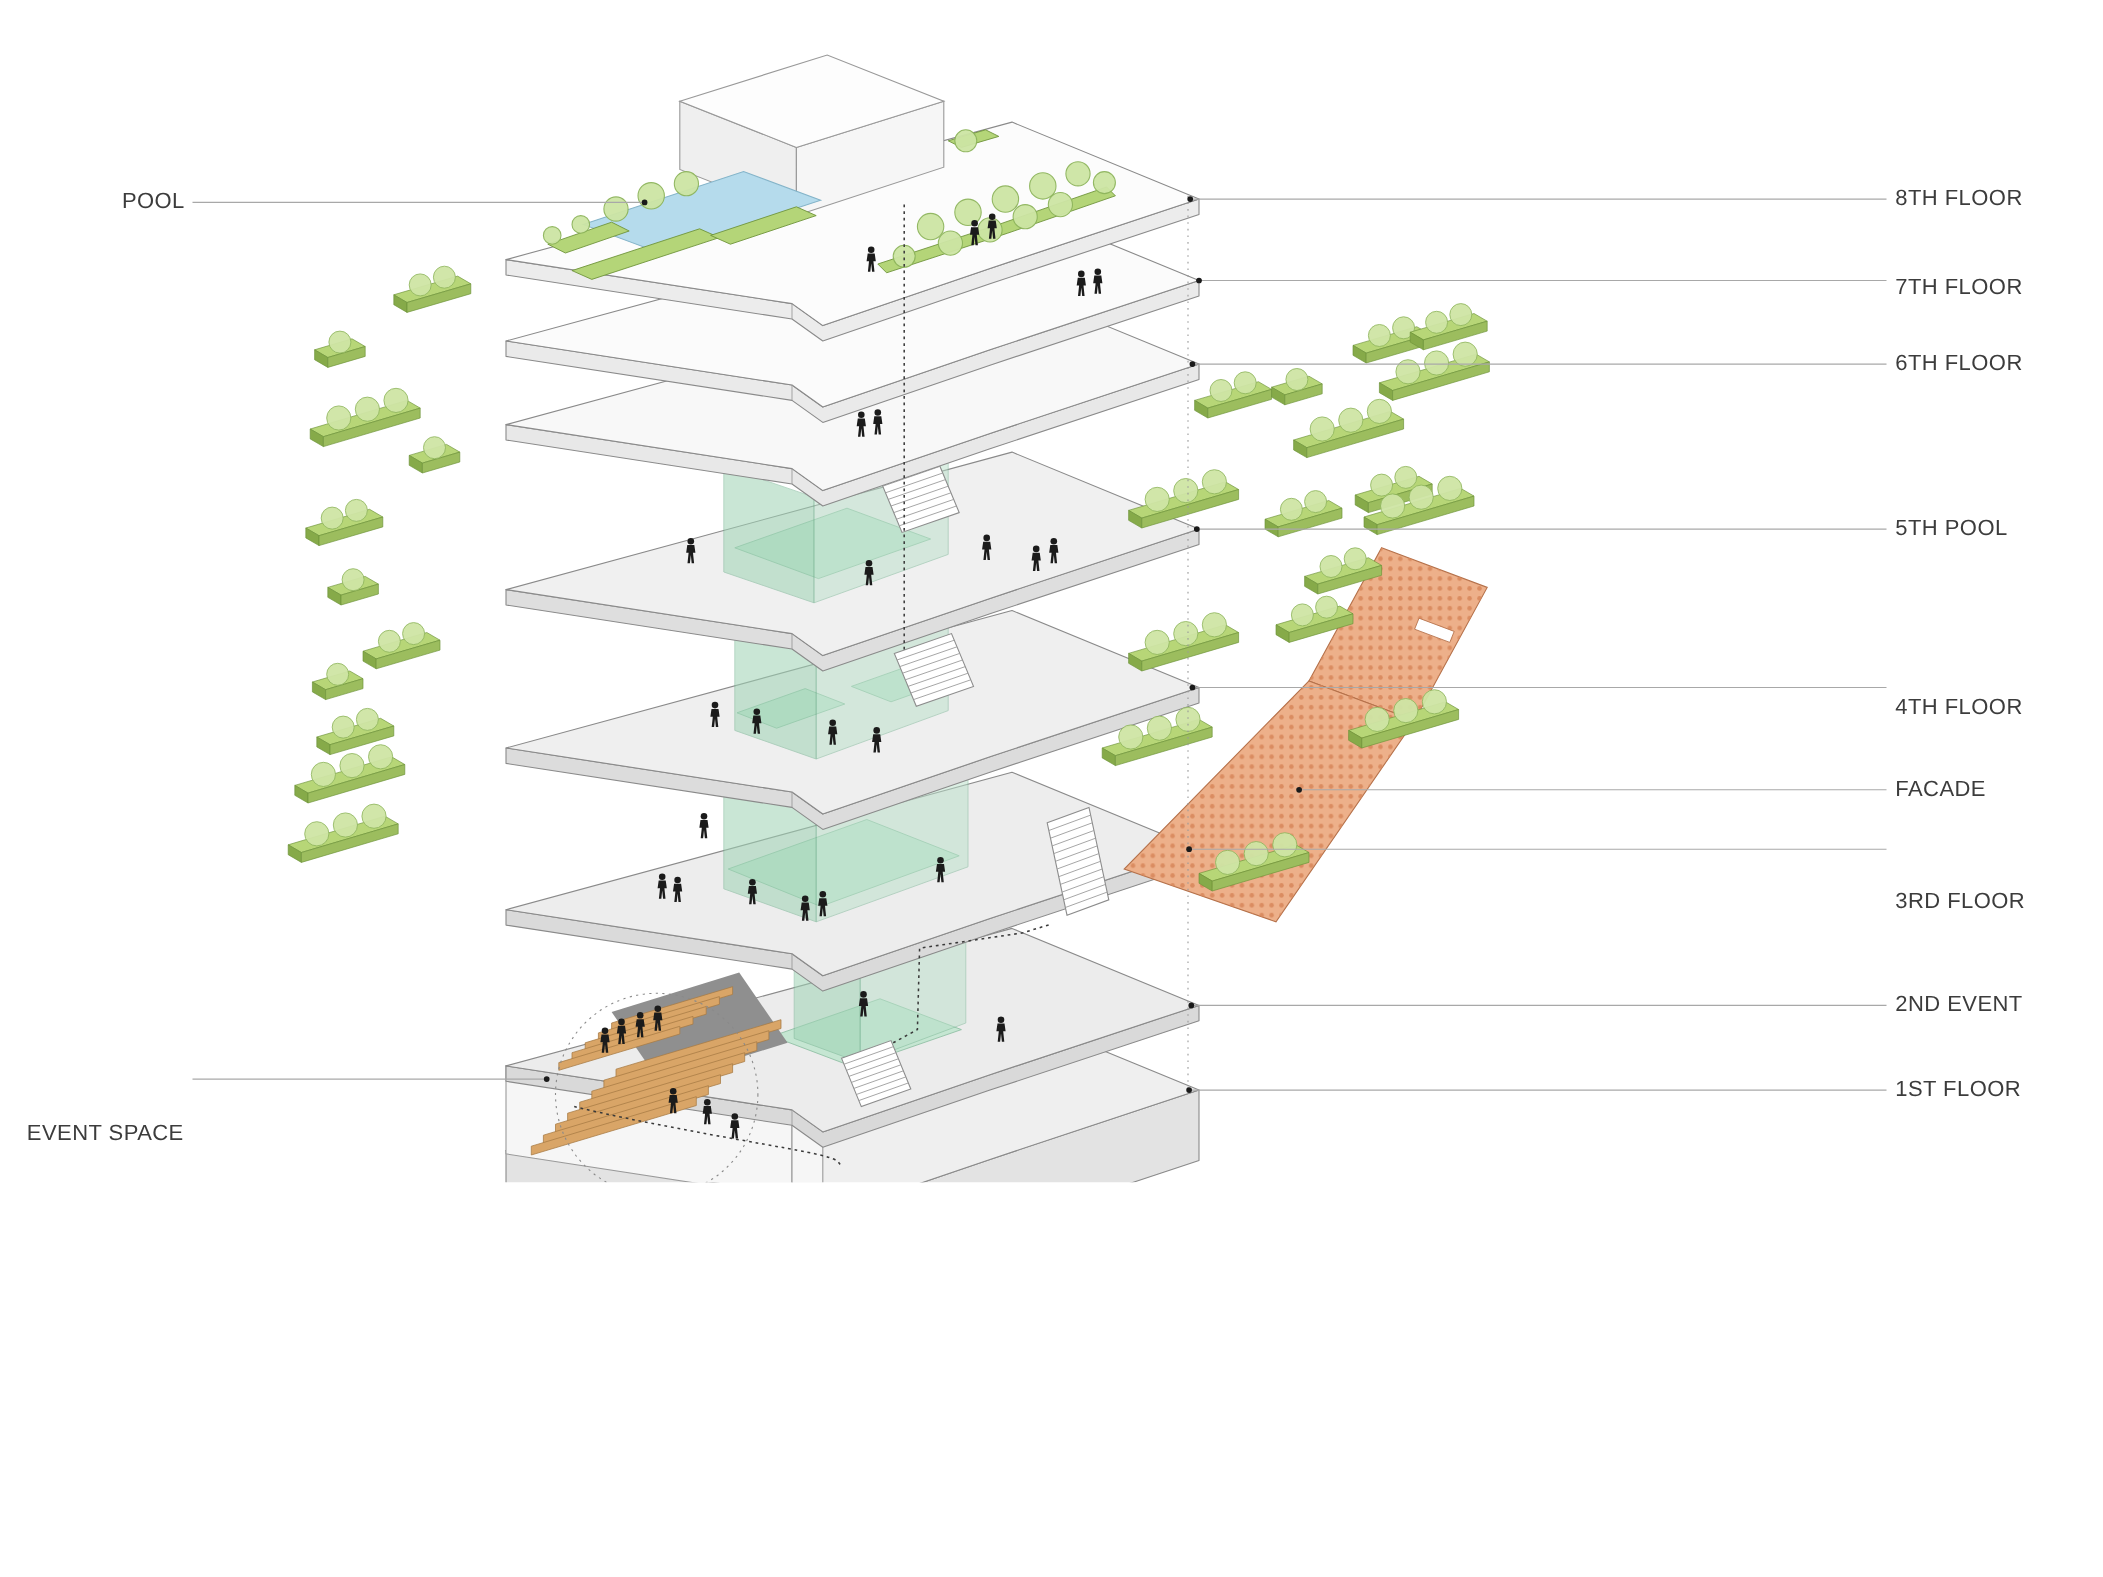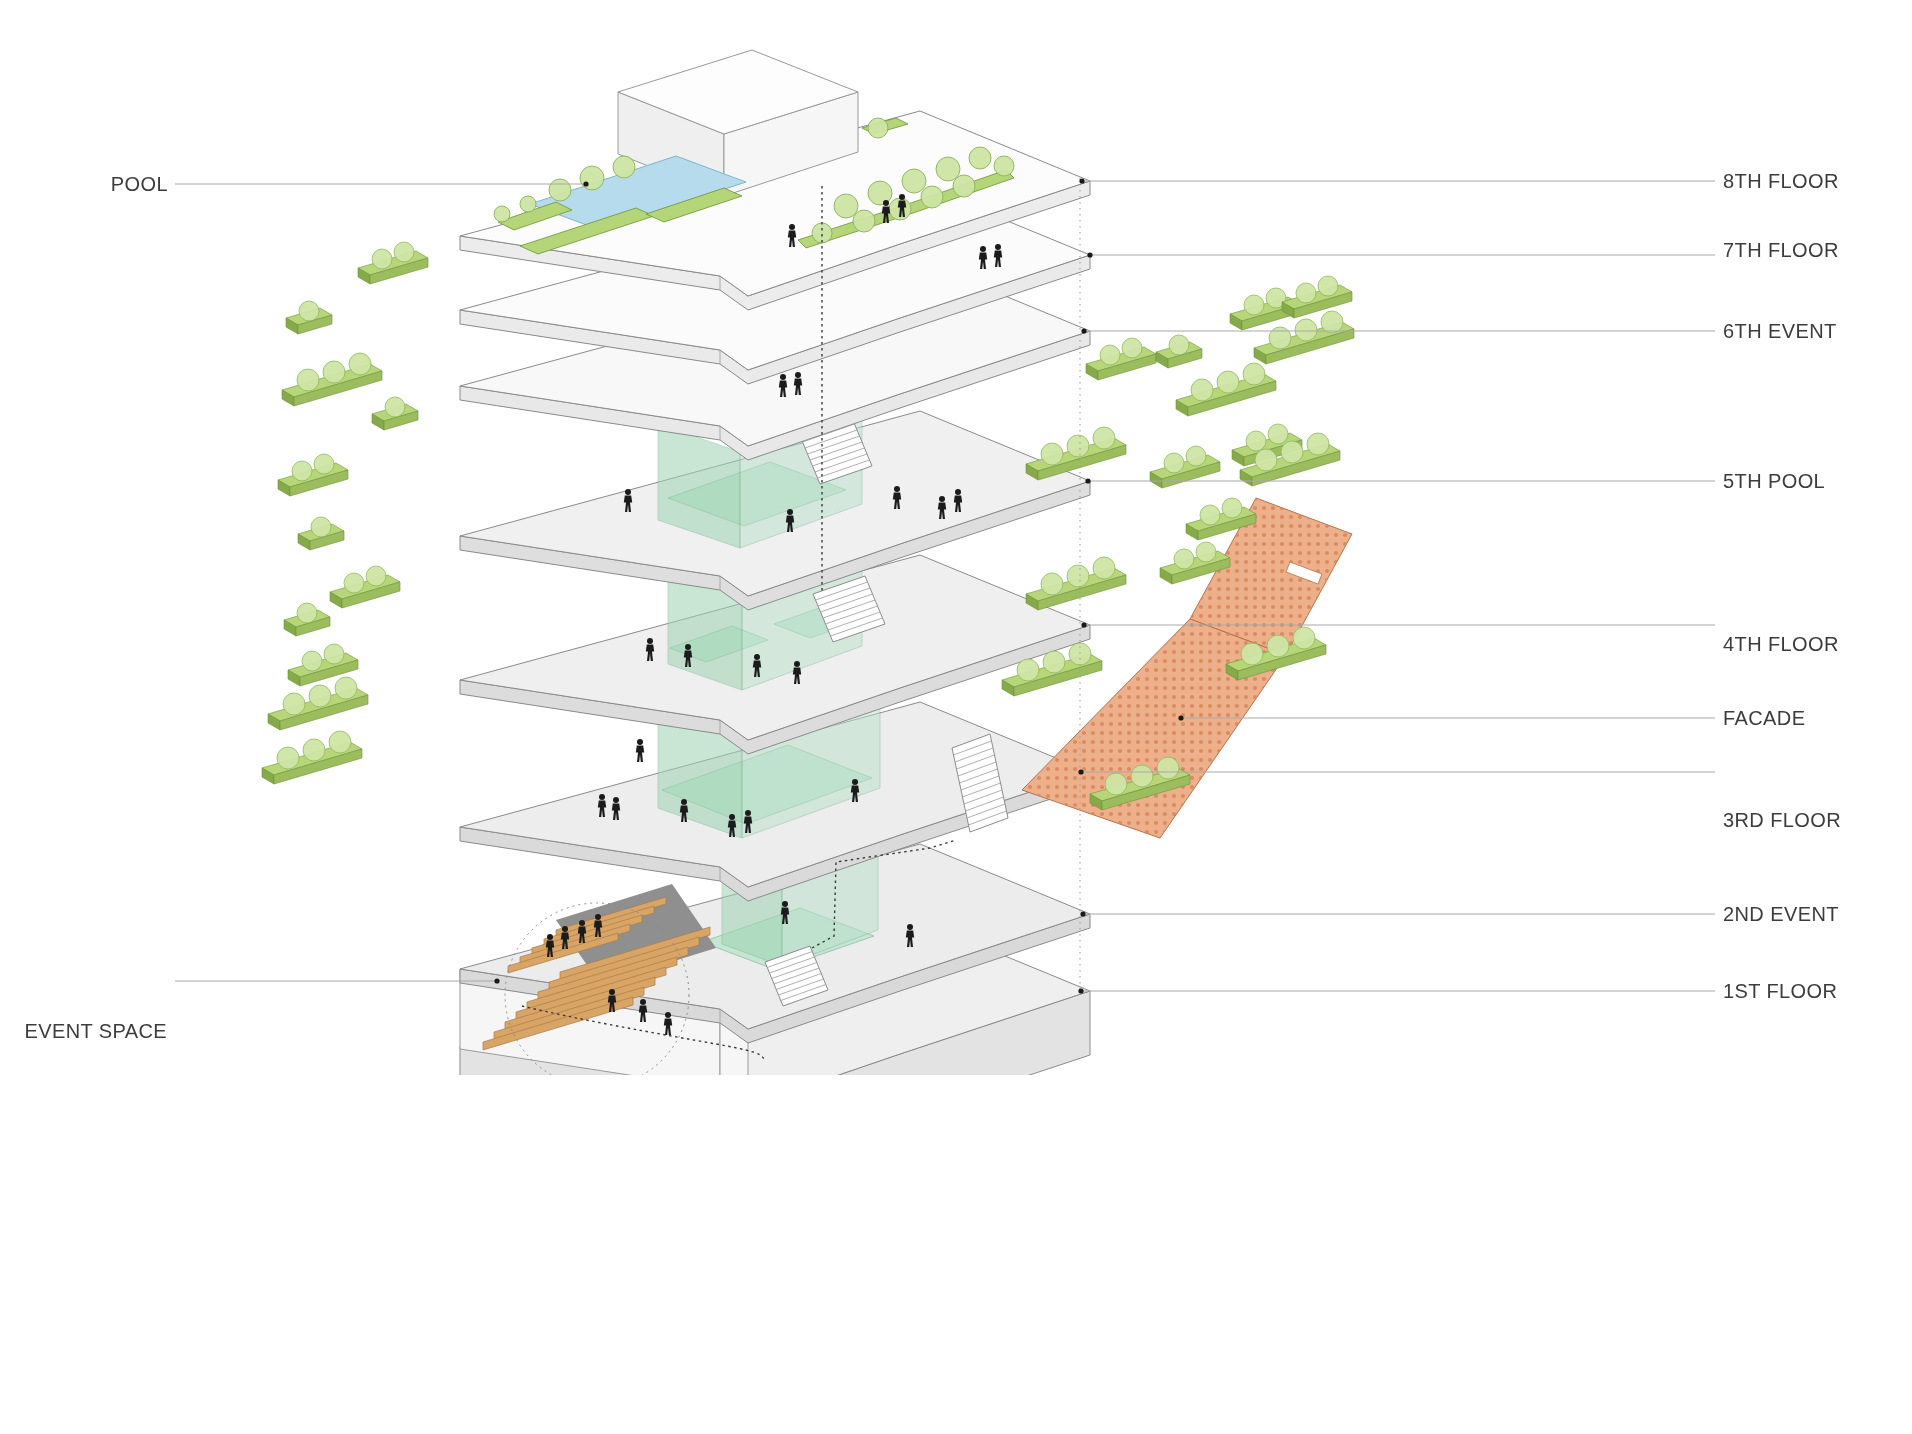--- a/index.html
+++ b/index.html
@@ -343,22 +343,22 @@
         <circle class="dot" cx="586" cy="184" r="2.6"></circle>
     <line class="leader" x1="175" y1="981" x2="497" y2="981"></line>
         <circle class="dot" cx="497" cy="981" r="2.6"></circle>
   </g>
 </svg>
 
 <div class="lbl left" style="top:184px;right:1744px">POOL</div>
 <div class="lbl left" style="top:1031px;right:1745px">EVENT SPACE</div>
 
 <div class="lbl right" style="top:181px">8TH FLOOR</div>
-<div class="lbl right" style="top:250px">7TH FLOOR</div>
-<div class="lbl right" style="top:331px">6TH EVENT</div>
+<div class="lbl right" style="top:262px">7TH FLOOR</div>
+<div class="lbl right" style="top:331px">6TH FLOOR</div>
 <div class="lbl right" style="top:481px">5TH POOL</div>
 <div class="lbl right" style="top:644px">4TH FLOOR</div>
 <div class="lbl right" style="top:718px">FACADE</div>
 <div class="lbl right" style="top:820px">3RD FLOOR</div>
 <div class="lbl right" style="top:914px">2ND EVENT</div>
 <div class="lbl right" style="top:991px">1ST FLOOR</div>
 
 </div>
 
 </body></html>

